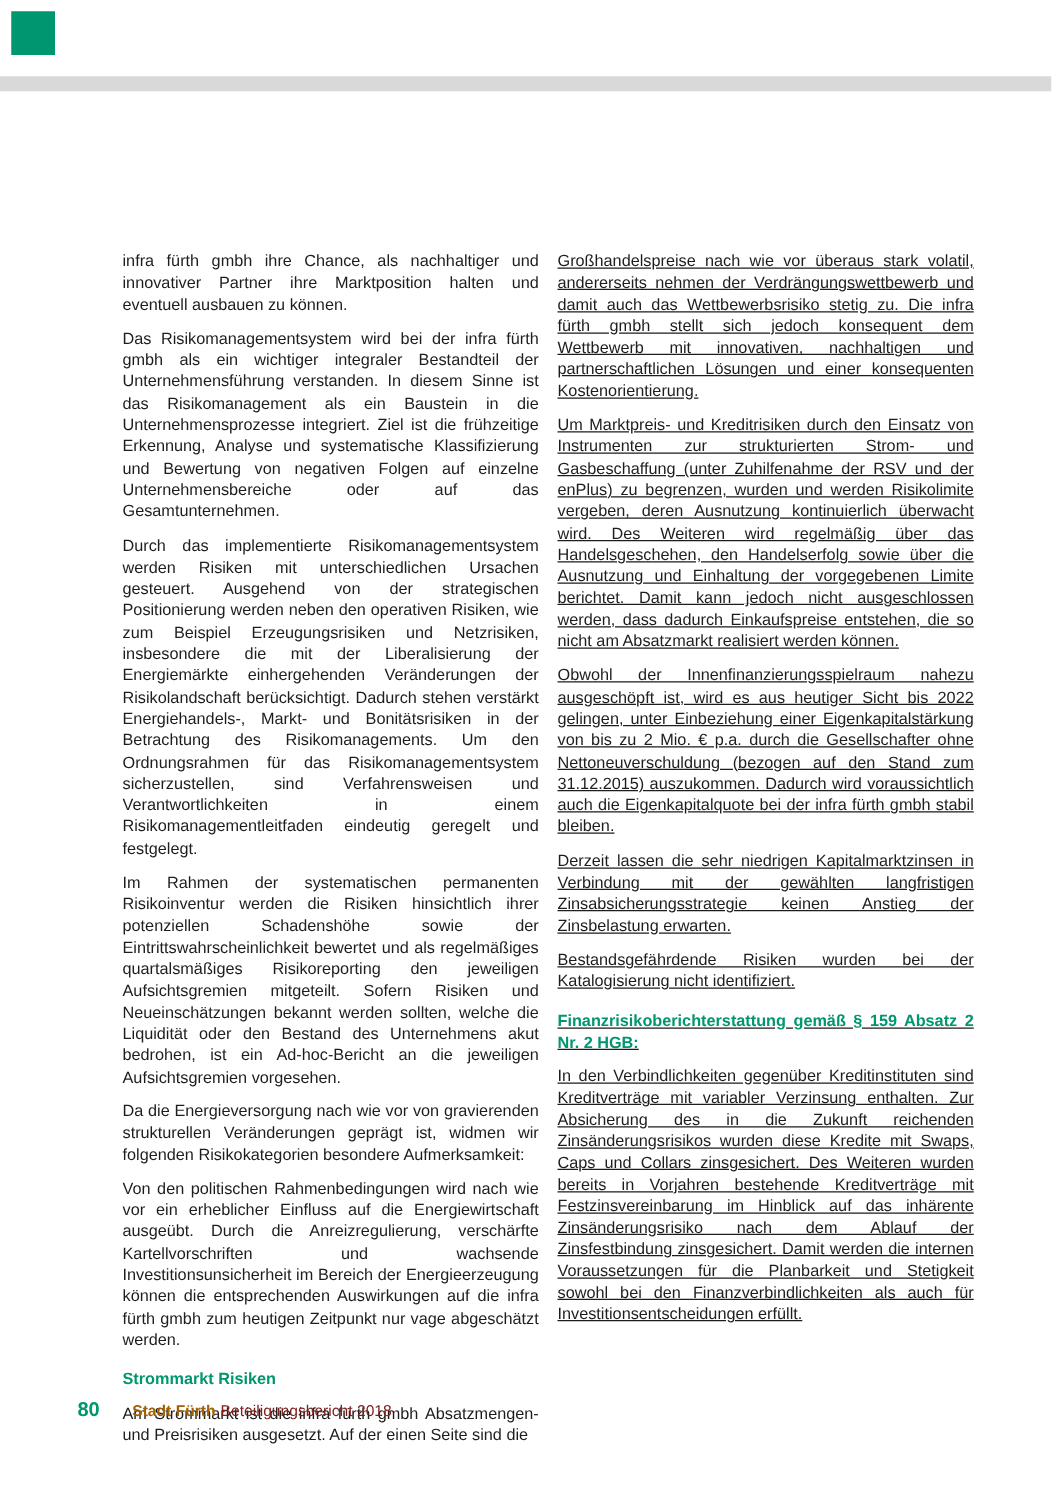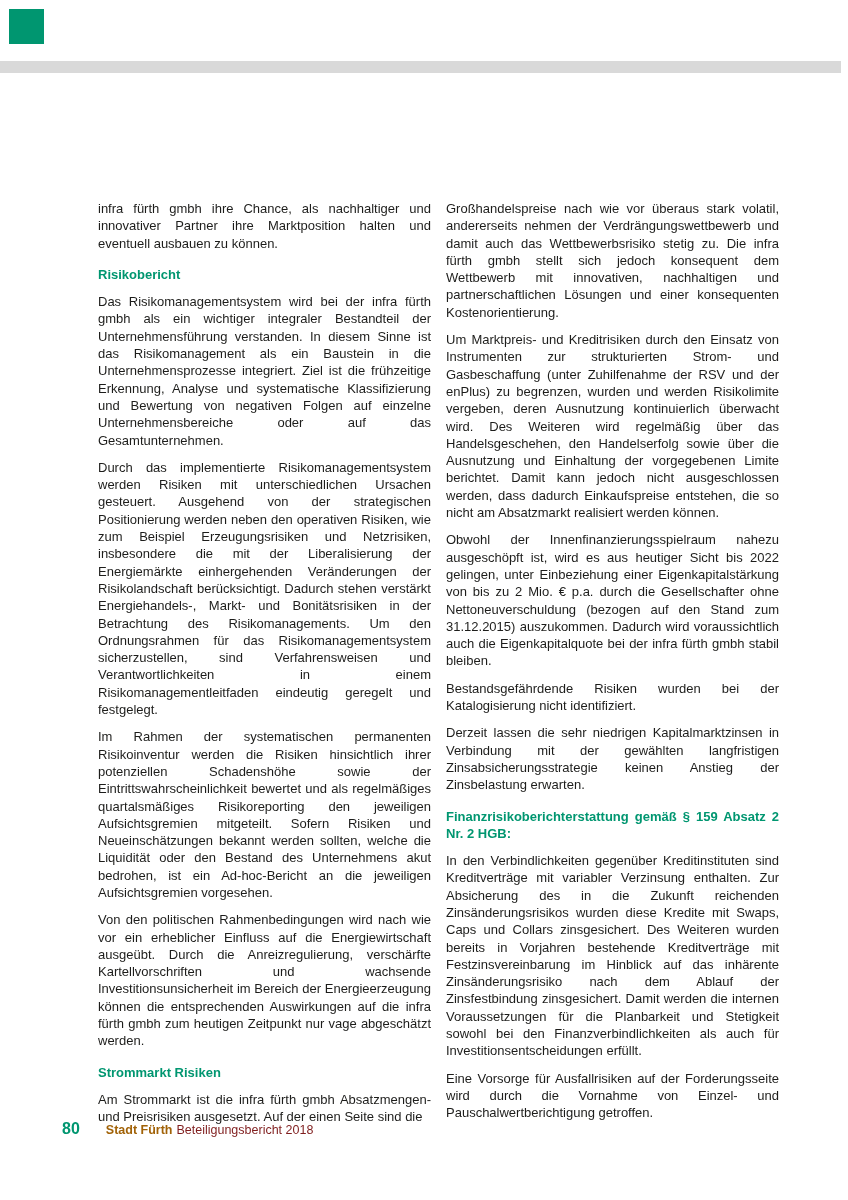--- a/index.html
+++ b/index.html
@@ -30,21 +30,21 @@
   }
   .col {
     position: absolute;
     top: 200px;
     width: 333px;
     font-size: 13px;
     line-height: 17.3px;
     text-align: justify;
   }
   .col-left  { left: 98px;  }
-  .col-right { left: 446px; }
+  .col-right { left: 446px; text-decoration: underline; }
   .col p {
     margin: 0 0 10px 0;
   }
   .col h3 {
     margin: 14px 0 10px 0;
     font-size: 13px;
     line-height: 17.3px;
     font-weight: bold;
     color: #009670;
     text-align: justify;
@@ -79,38 +79,37 @@
 </head>
 <body>
 
 <div class="page">
 
   <div class="corner-square"></div>
   <div class="top-bar"></div>
 
   <div class="col col-left">
     <p>infra fürth gmbh ihre Chance, als nachhaltiger und innovativer Partner ihre Marktposition halten und eventuell ausbauen zu können.</p>
-    <h3>Risikobericht</h3>
     <p>Das Risikomanagementsystem wird bei der infra fürth gmbh als ein wichtiger integraler Bestandteil der Unternehmensführung verstanden. In diesem Sinne ist das Risikomanagement als ein Baustein in die Unternehmensprozesse integriert. Ziel ist die frühzeitige Erkennung, Analyse und systematische Klassifizierung und Bewertung von negativen Folgen auf einzelne Unternehmensbereiche oder auf das Gesamtunternehmen.</p>
     <p>Durch das implementierte Risikomanagementsystem werden Risiken mit unterschiedlichen Ursachen gesteuert. Ausgehend von der strategischen Positionierung werden neben den operativen Risiken, wie zum Beispiel Erzeugungsrisiken und Netzrisiken, insbesondere die mit der Liberalisierung der Energiemärkte einhergehenden Veränderungen der Risikolandschaft berücksichtigt. Dadurch stehen verstärkt Energiehandels-, Markt- und Bonitätsrisiken in der Betrachtung des Risikomanagements. Um den Ordnungsrahmen für das Risikomanagementsystem sicherzustellen, sind Verfahrensweisen und Verantwortlichkeiten in einem Risikomanagementleitfaden eindeutig geregelt und festgelegt.</p>
     <p>Im Rahmen der systematischen permanenten Risikoinventur werden die Risiken hinsichtlich ihrer potenziellen Schadenshöhe sowie der Eintrittswahrscheinlichkeit bewertet und als regelmäßiges quartalsmäßiges Risikoreporting den jeweiligen Aufsichtsgremien mitgeteilt. Sofern Risiken und Neueinschätzungen bekannt werden sollten, welche die Liquidität oder den Bestand des Unternehmens akut bedrohen, ist ein Ad-hoc-Bericht an die jeweiligen Aufsichtsgremien vorgesehen.</p>
+    <p>Da die Energieversorgung nach wie vor von gravierenden strukturellen Veränderungen geprägt ist, widmen wir folgenden Risikokategorien besondere Aufmerksamkeit:</p>
     <p>Von den politischen Rahmenbedingungen wird nach wie vor ein erheblicher Einfluss auf die Energiewirtschaft ausgeübt. Durch die Anreizregulierung, verschärfte Kartellvorschriften und wachsende Investitionsunsicherheit im Bereich der Energieerzeugung können die entsprechenden Auswirkungen auf die infra fürth gmbh zum heutigen Zeitpunkt nur vage abgeschätzt werden.</p>
     <h3>Strommarkt Risiken</h3>
     <p>Am Strommarkt ist die infra fürth gmbh Absatzmengen- und Preisrisiken ausgesetzt. Auf der einen Seite sind die</p>
   </div>
 
   <div class="col col-right">
     <p>Großhandelspreise nach wie vor überaus stark volatil, andererseits nehmen der Verdrängungswettbewerb und damit auch das Wettbewerbsrisiko stetig zu. Die infra fürth gmbh stellt sich jedoch konsequent dem Wettbewerb mit innovativen, nachhaltigen und partnerschaftlichen Lösungen und einer konsequenten Kostenorientierung.</p>
     <p>Um Marktpreis- und Kreditrisiken durch den Einsatz von Instrumenten zur strukturierten Strom- und Gasbeschaffung (unter Zuhilfenahme der RSV und der enPlus) zu begrenzen, wurden und werden Risikolimite vergeben, deren Ausnutzung kontinuierlich überwacht wird. Des Weiteren wird regelmäßig über das Handelsgeschehen, den Handelserfolg sowie über die Ausnutzung und Einhaltung der vorgegebenen Limite berichtet. Damit kann jedoch nicht ausgeschlossen werden, dass dadurch Einkaufspreise entstehen, die so nicht am Absatzmarkt realisiert werden können.</p>
     <p>Obwohl der Innenfinanzierungsspielraum nahezu ausgeschöpft ist, wird es aus heutiger Sicht bis 2022 gelingen, unter Einbeziehung einer Eigenkapitalstärkung von bis zu 2 Mio. € p.a. durch die Gesellschafter ohne Nettoneuverschuldung (bezogen auf den Stand zum 31.12.2015) auszukommen. Dadurch wird voraussichtlich auch die Eigenkapitalquote bei der infra fürth gmbh stabil bleiben.</p>
+    <p>Derzeit lassen die sehr niedrigen Kapitalmarktzinsen in Verbindung mit der gewählten langfristigen Zinsabsicherungsstrategie keinen Anstieg der Zinsbelastung erwarten.</p>
     <p>Bestandsgefährdende Risiken wurden bei der Katalogisierung nicht identifiziert.</p>
-    <p>Derzeit lassen die sehr niedrigen Kapitalmarktzinsen in Verbindung mit der gewählten langfristigen Zinsabsicherungsstrategie keinen Anstieg der Zinsbelastung erwarten.</p>
     <h3>Finanzrisikoberichterstattung gemäß § 159 Absatz 2 Nr. 2 HGB:</h3>
     <p>In den Verbindlichkeiten gegenüber Kreditinstituten sind Kreditverträge mit variabler Verzinsung enthalten. Zur Absicherung des in die Zukunft reichenden Zinsänderungsrisikos wurden diese Kredite mit Swaps, Caps und Collars zinsgesichert. Des Weiteren wurden bereits in Vorjahren bestehende Kreditverträge mit Festzinsvereinbarung im Hinblick auf das inhärente Zinsänderungsrisiko nach dem Ablauf der Zinsfestbindung zinsgesichert. Damit werden die internen Voraussetzungen für die Planbarkeit und Stetigkeit sowohl bei den Finanzverbindlichkeiten als auch für Investitionsentscheidungen erfüllt.</p>
-    <p>Eine Vorsorge für Ausfallrisiken auf der Forderungsseite wird durch die Vornahme von Einzel- und Pauschalwertberichtigung getroffen.</p>
   </div>
 
   <div class="footer">
     <span class="page-number">80</span>
     <span class="footer-text">
       <span class="footer-brand">Stadt Fürth</span><span class="footer-title">Beteiligungsbericht 2018</span>
     </span>
   </div>
 
 </div>

